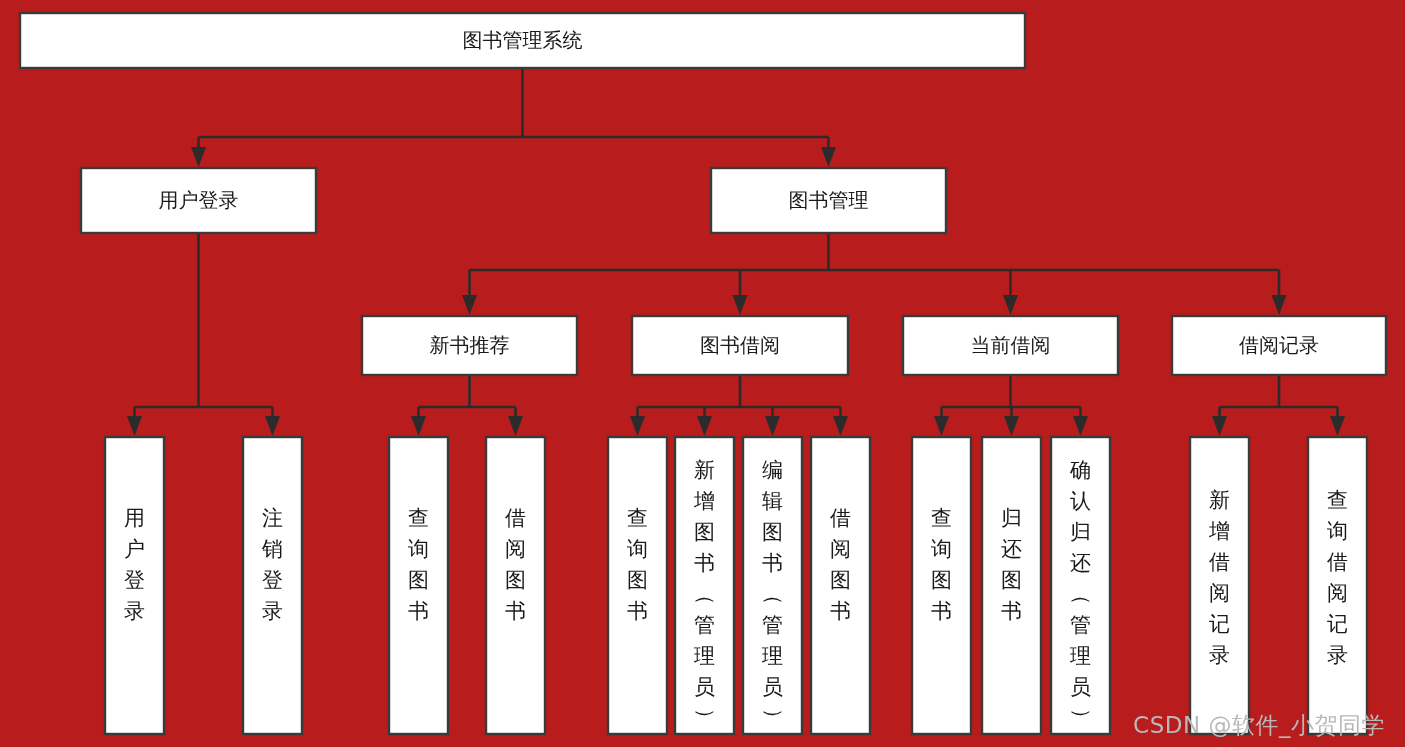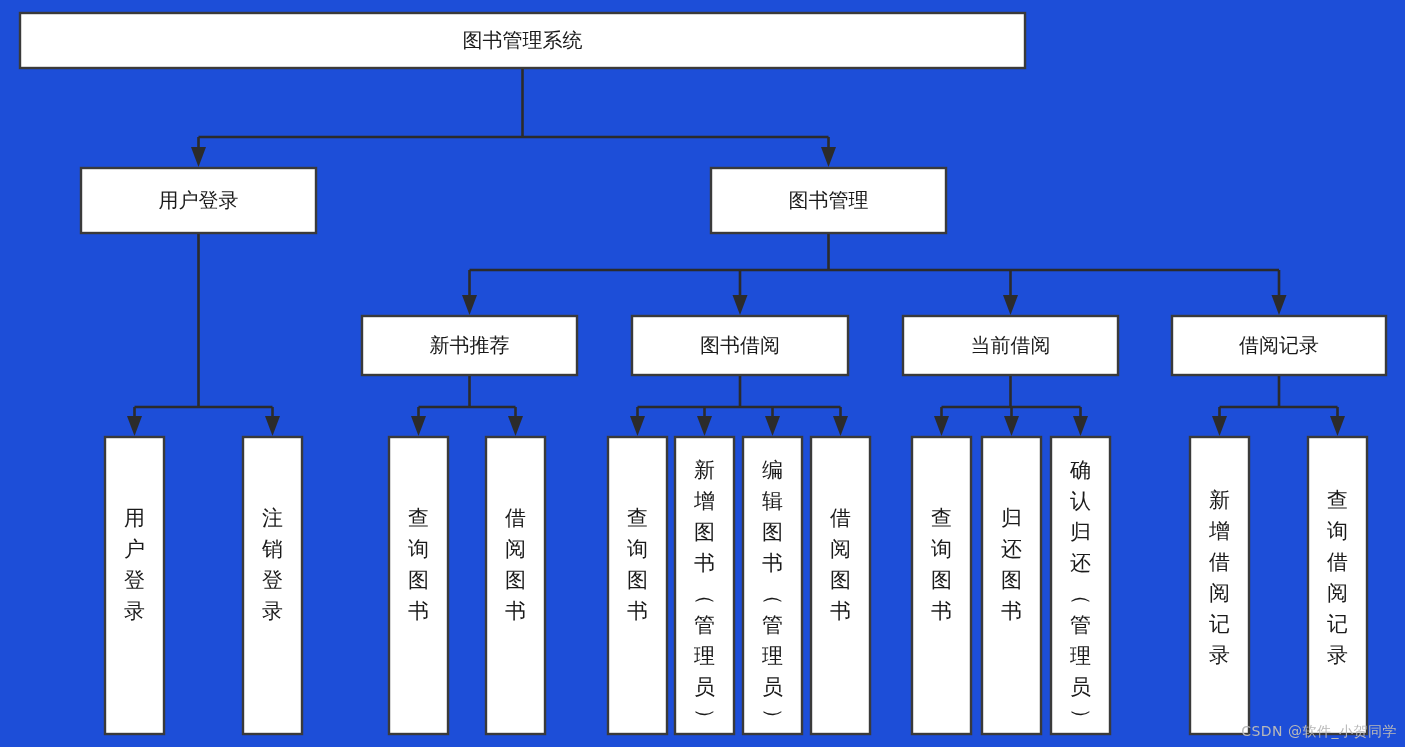--- a/index.html
+++ b/index.html
@@ -7,21 +7,21 @@
     padding: 0;
     background: #ffffff;
   }
   body {
     font-family: "DejaVu Sans", "Liberation Sans", sans-serif;
   }
   #canvas {
     position: relative;
     width: 1405px;
     height: 747px;
-    background: #1d4ed8;
+    background: #b91c1c;
     overflow: hidden;
   }
   #diagram-svg {
     position: absolute;
     left: 0;
     top: 0;
     width: 1405px;
     height: 747px;
   }
   .node-box {
@@ -48,24 +48,24 @@
   }
   .leaf-char {
     fill: #1a1a1a;
     font-family: "DejaVu Sans", "Liberation Sans", sans-serif;
     font-size: 21px;
     text-anchor: middle;
     dominant-baseline: middle;
   }
   .watermark {
     position: absolute;
-    right: 8px;
+    right: 20px;
     bottom: 6px;
     font-family: "DejaVu Sans", "Liberation Sans", sans-serif;
-    font-size: 14px;
+    font-size: 23px;
     color: #b9b9b9;
     letter-spacing: 0.5px;
     white-space: nowrap;
     user-select: none;
   }
 </style>
 </head>
 <body>
 
 <div id="canvas">

